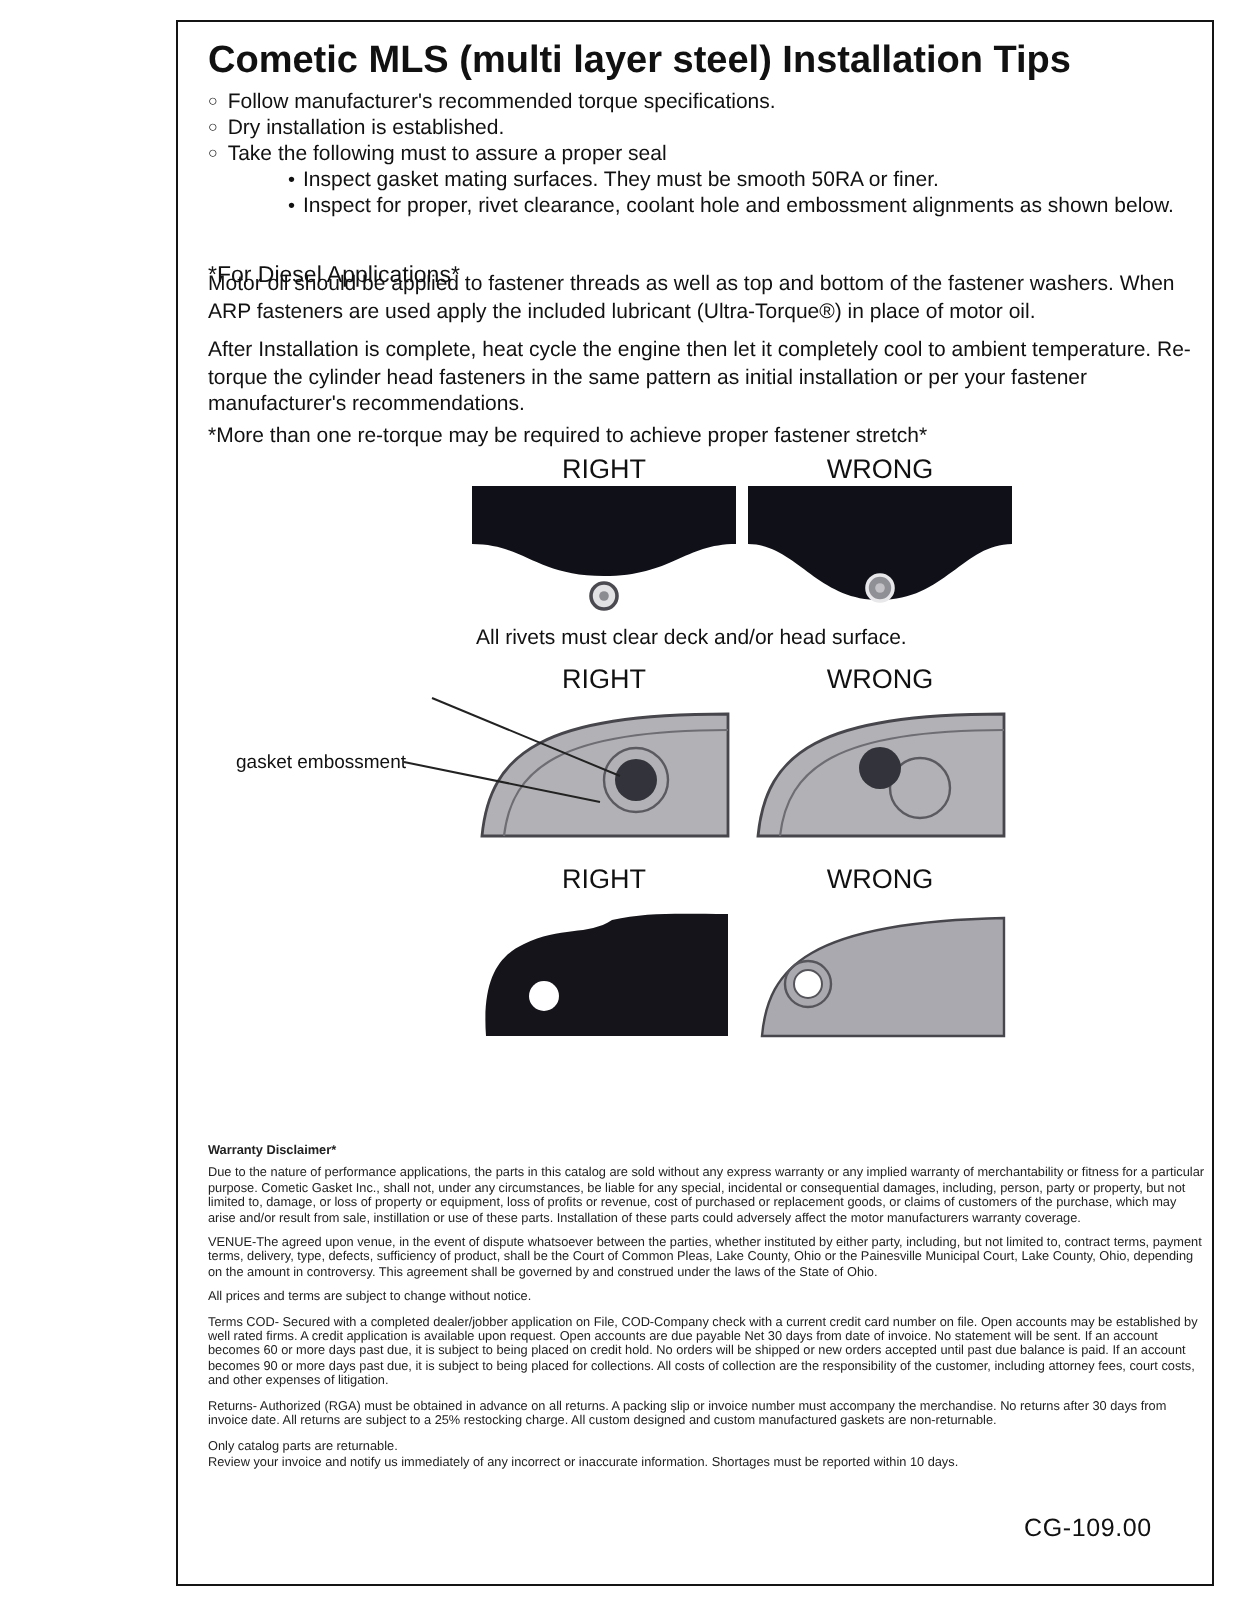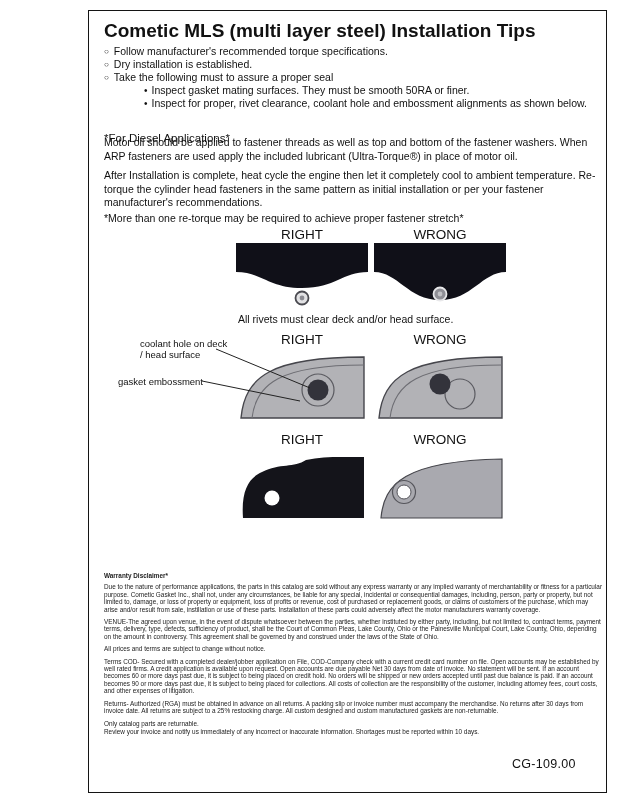--- a/index.html
+++ b/index.html
@@ -68,21 +68,20 @@
     <svg class="dg-img" width="132" height="66" viewBox="0 0 132 66">
       <path d="M0,0 H132 V29 C108,29 98,57 66,57 C34,57 24,29 0,29 Z" fill="#101018"></path>
       <circle cx="66" cy="51" r="6.5" fill="#8f8f96" stroke="#e8e8ea" stroke-width="1.8"></circle>
       <circle cx="66" cy="51" r="2.4" fill="#c2c2c6"></circle>
     </svg>
   </div>
   <div class="abs caption" style="left:238px;top:313px">All rivets must clear deck and/or head surface.</div>
 
   <div class="abs dg-head" style="left:236px;top:332px">RIGHT</div>
   <div class="abs dg-head" style="left:374px;top:332px">WRONG</div>
-  <div class="abs ptr-label" style="left:140px;top:338px;width:92px">coolant hole on deck / head surface</div>
   <div class="abs ptr-label" style="left:118px;top:376px;white-space:nowrap">gasket embossment</div>
   <div class="abs" style="left:236px;top:348px">
     <svg class="dg-img" width="132" height="72" viewBox="0 0 132 72">
       <path d="M5,70 C9,28 36,9 128,9 L128,70 Z" fill="#b2b2b6" stroke="#46464c" stroke-width="1.4"></path>
       <path d="M16,70 C20,36 44,17 128,17" fill="none" stroke="#6d6d73" stroke-width="1.1"></path>
       <circle cx="82" cy="42" r="16" fill="none" stroke="#5a5a60" stroke-width="1.2"></circle>
       <circle cx="82" cy="42" r="10.5" fill="#33333b"></circle>
     </svg>
   </div>
   <div class="abs" style="left:374px;top:348px">

